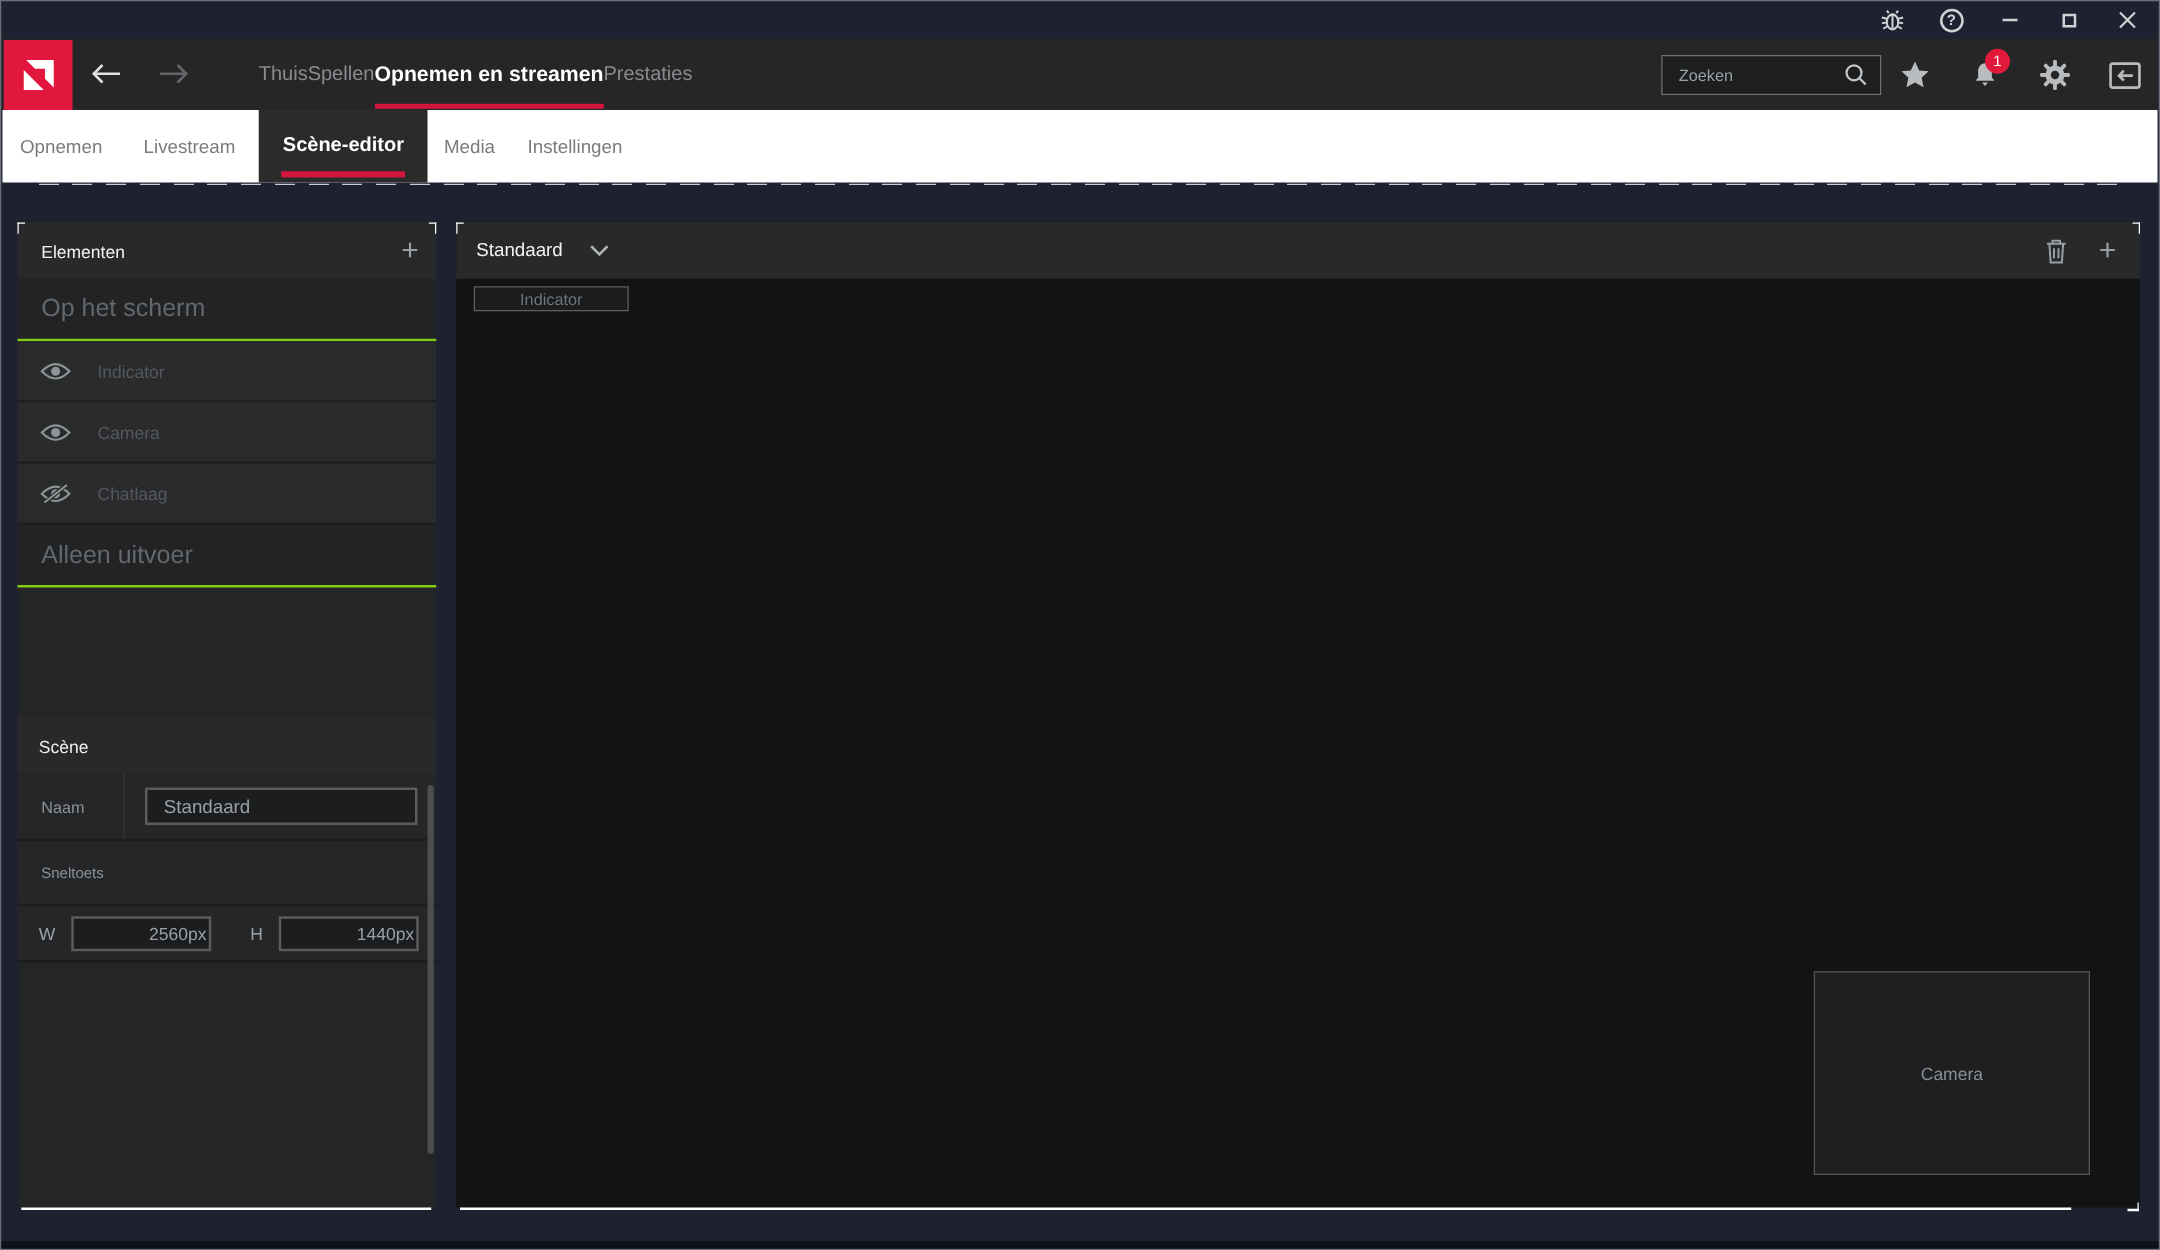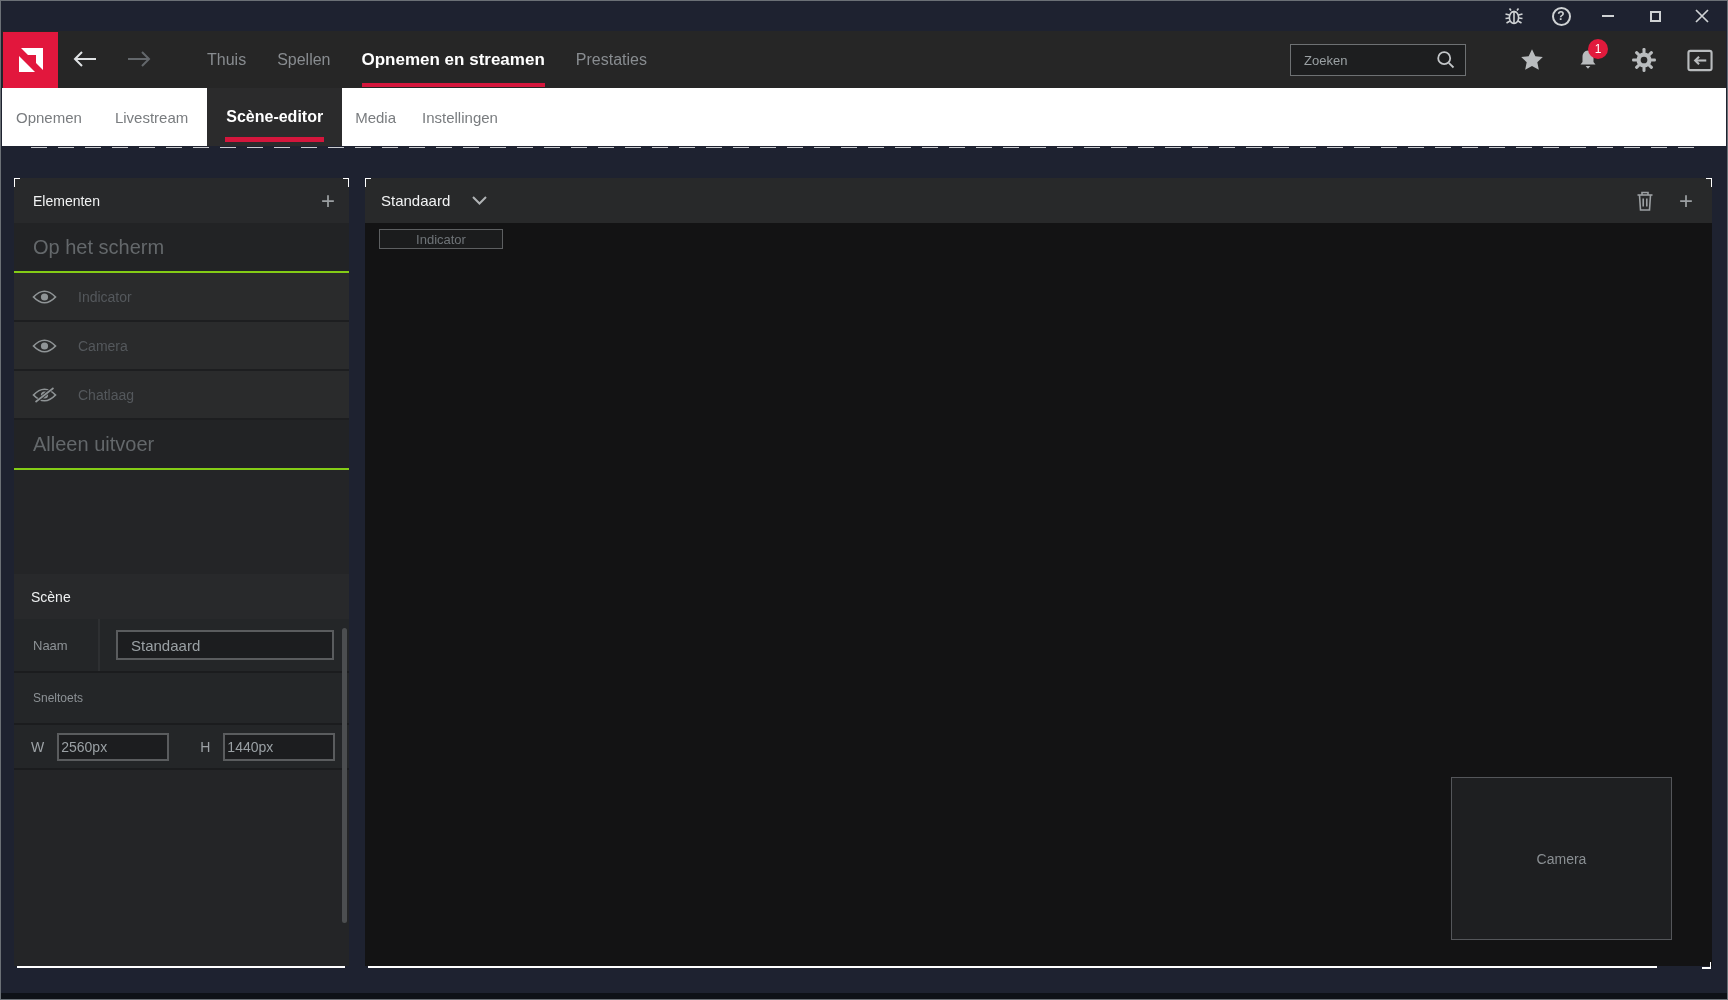--- a/index.html
+++ b/index.html
@@ -16,26 +16,26 @@
   .glyph-max { width:11px; height:11px; border:2px solid #cfd2d4; }
   .help-circle { width:19px; height:19px; border:2px solid #cfd2d4; border-radius:50%;
                  color:#cfd2d4; font-size:12px; font-weight:bold; display:flex; align-items:center; justify-content:center; }
 
   
   #navbar { position:absolute; left:1px; top:30px; right:1px; height:57px; background:#262626; }
   #logo { position:absolute; left:1px; top:1px; width:55px; height:56px; background:var(--logo-red,#e2173d);
           display:flex; align-items:center; justify-content:center; }
   .hist-arrow { position:absolute; top:17px; width:30px; height:22px; }
   #back-arrow { left:68px; } #fwd-arrow { left:122px; }
-  .nav-items { position:absolute; left:205px; top:0; height:57px; display:flex; gap:31px; }
+  .nav-items { position:absolute; left:205px; top:0; height:57px; display:flex; }
   .nav-item { position:relative; display:flex; align-items:center; height:100%;
               font-size:16px; color:#888c90; cursor:pointer; white-space:nowrap; }
   .nav-item.active { color:#ffffff; font-weight:bold; font-size:17px; }
   .nav-item.active::after { content:""; position:absolute; left:0; right:0; bottom:1px; height:4px; background:var(--accent,#d4163c); }
-  #search-box { position:absolute; left:1288px; top:13px; width:176px; height:32px;
+  #search-box { position:absolute; left:1327px; top:13px; width:176px; height:32px;
                 border:1px solid #6e7173; background:#1d1e1f; display:flex; align-items:center;gap:40px; }
   #search-box input { flex:1; min-width:0; background:transparent; border:none; outline:none;
                       color:#b9bdc0; font-size:13px; padding-left:13px; font-family:"Liberation Sans",sans-serif; }
   #search-box input::placeholder { color:#9aa0a3; }
   #search-box svg { margin-right:9px; }
   .nav-icons { position:absolute; left:1517px; top:16px; display:flex; gap:30px; }
   .nav-ic { position:relative; width:26px; height:26px; display:flex; align-items:center; justify-content:center; cursor:pointer; }
   #notif-badge { position:absolute; left:13px; top:-8px; width:20px; height:20px; border-radius:50%;
                  background:var(--badge-red,#e11a3c); color:#fff; font-size:12px; display:flex; align-items:center; justify-content:center; }
 
@@ -76,21 +76,21 @@
   .scene-row { display:flex; align-items:center; background:#242628; border-bottom:2px solid #1b1c1e; }
   .scene-row .lbl { flex:0 0 84px; padding-left:19px; color:#8d9296; font-size:13px; }
   .scene-row .val { flex:1; align-self:stretch; border-left:2px solid #2e3032; display:flex; align-items:center; padding-left:16px; }
   .row-naam { height:54px; } .row-snel { height:52px; } .row-wh { height:45px; padding-left:17px; }
   .txt-input { height:30px; border:2px solid #5a5c5e; background:#1c1d1f; color:#9aa0a4; font-size:15px;
                padding:0 13px; font-family:"Liberation Sans",sans-serif; outline:none; }
   #name-input { width:218px; }
   .none-btn { height:22px; padding:0 12px; background:#414345; color:#ffffff; font-weight:bold; font-size:11px;
               border-radius:2px; display:flex; align-items:center; cursor:pointer; letter-spacing:.3px; }
   .wh-lbl { color:#9da2a6; font-size:14px; }
-  .wh-input { width:112px; text-align:left; padding:0 2px; height:28px; font-size:14px; }
+  .wh-input { width:112px; text-align:right; padding:0 2px; height:28px; font-size:14px; }
   #h-label { margin-left:31px; } .wh-input { margin-left:13px; }
   #lp-scrollbar { position:absolute; right:2px; top:450px; width:5px; height:295px; background:#4c4e50; border-radius:3px; }
 
   
   #right-panel { position:absolute; left:364px; top:177px; width:1347px; height:788px; background:#131314; }
   .rp-header { height:45px; background:#28292a; display:flex; align-items:center; padding:0 13px 0 16px; }
   #scene-select { display:flex; align-items:center; gap:21px; cursor:pointer; }
   #scene-select .name { color:#f2f3f4; font-size:15px; }
   .rp-spacer { flex:1; }
   .rp-ic { width:26px; height:26px; display:flex; align-items:center; justify-content:center; cursor:pointer; }

